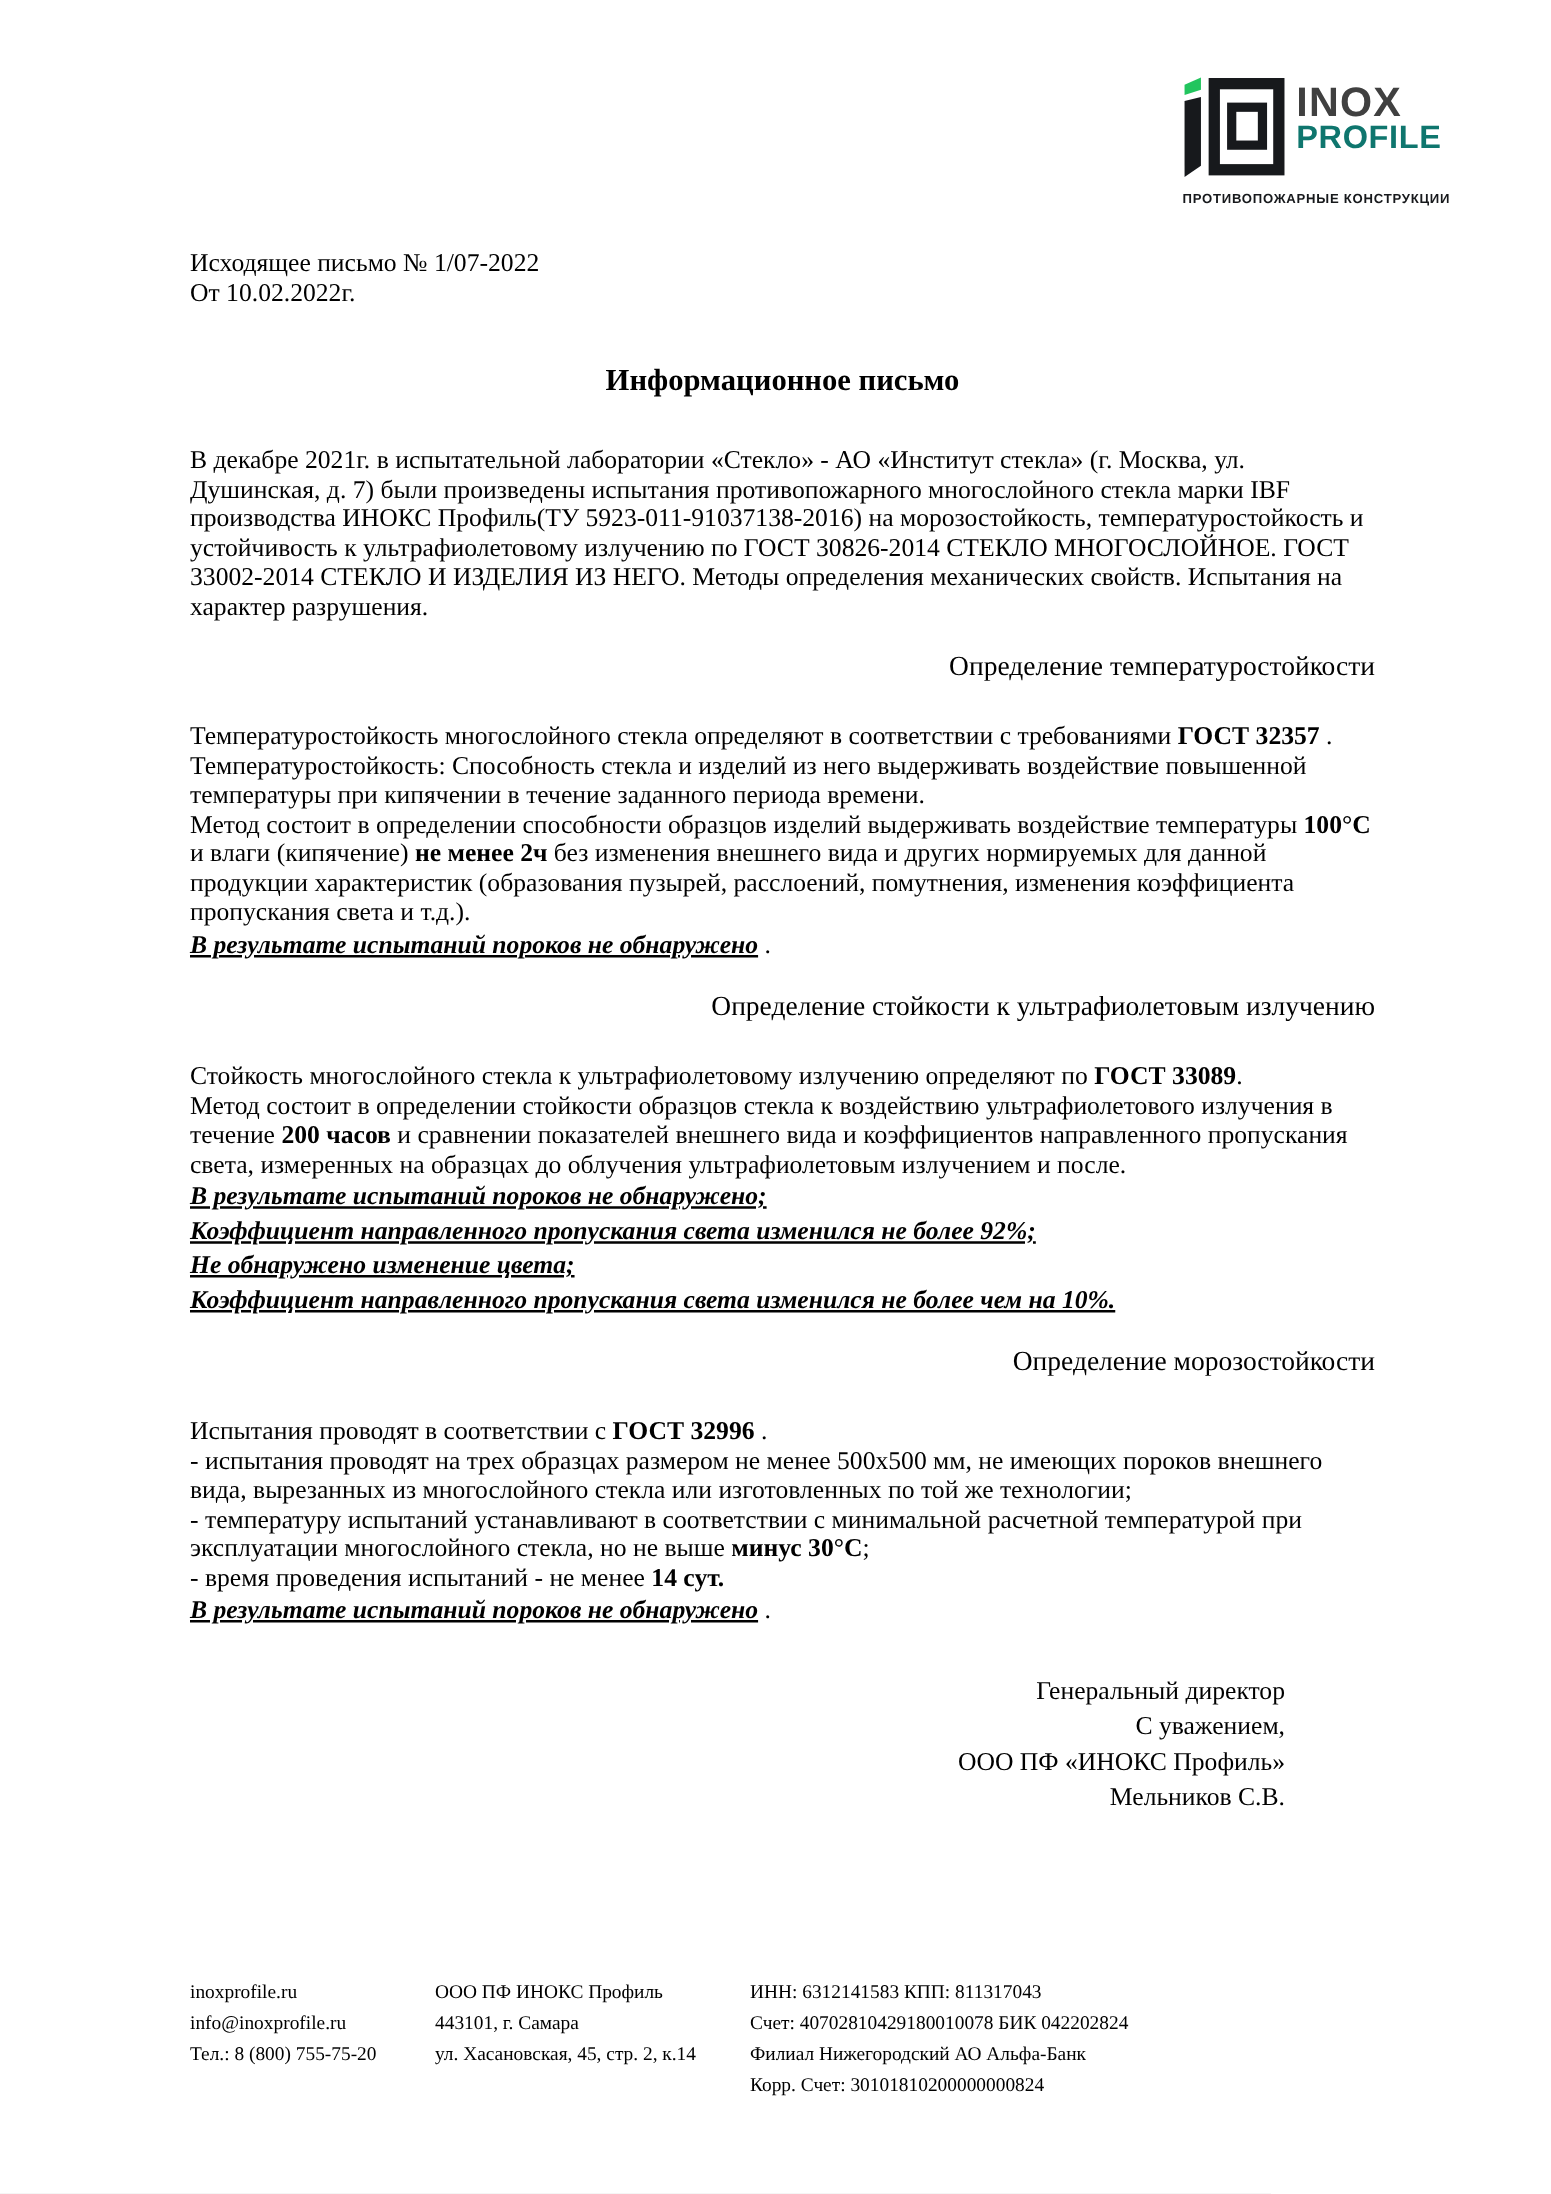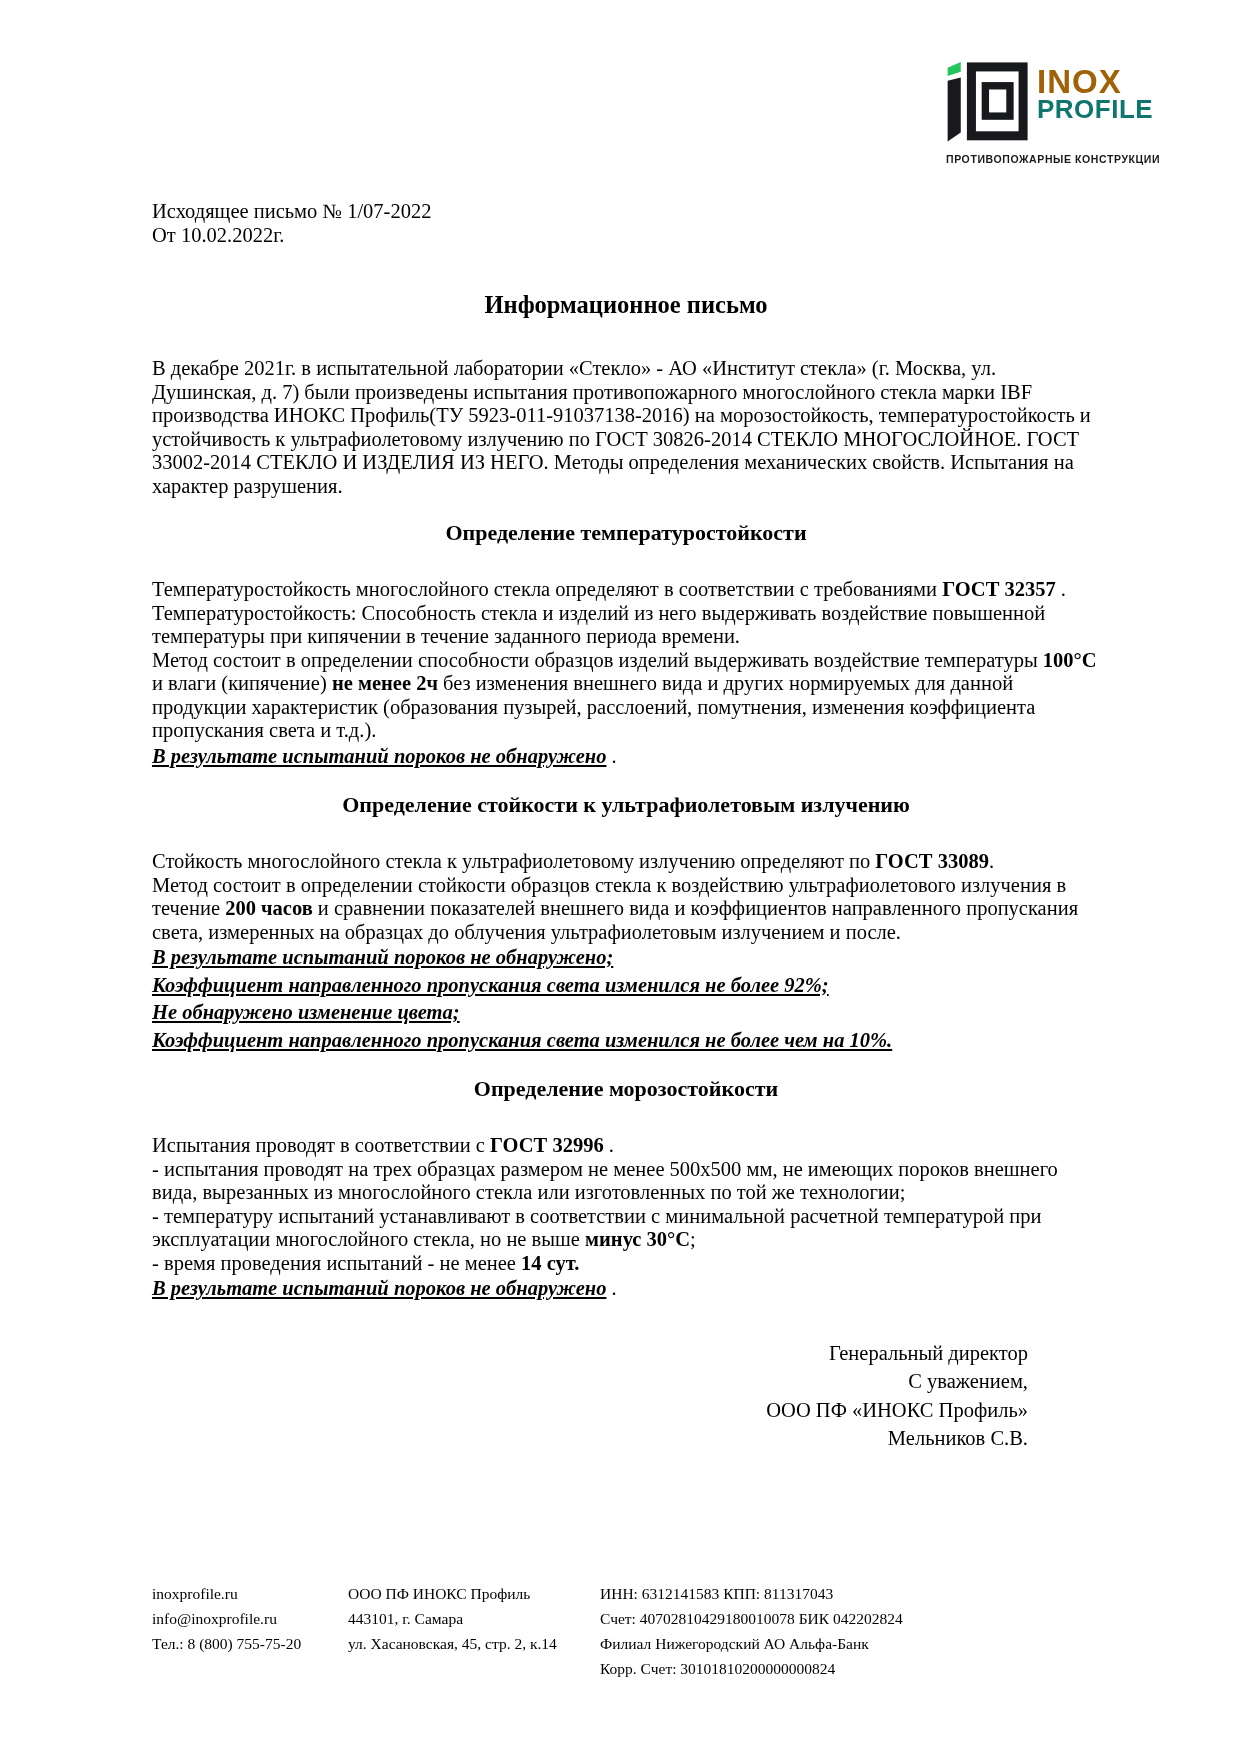--- a/index.html
+++ b/index.html
@@ -17,21 +17,21 @@
   .logo-profile{font-size:26px;line-height:25px;letter-spacing:.5px;color:#0f766e;}
   .logo-tagline{
     margin-top:7px;font-family:"Liberation Sans","DejaVu Sans",sans-serif;
     font-weight:bold;font-size:10.5px;letter-spacing:.6px;color:#17191c;white-space:nowrap;
   }
   
   .content{position:absolute;left:152px;top:200px;width:948px;font-size:20.5px;line-height:23.5px;}
   .meta-line{white-space:nowrap;}
   .title{margin:44px 0 38px 0;text-align:center;font-weight:bold;font-size:24.5px;line-height:28px;}
   .para{margin:0;}
-  .section-heading{text-align:center;font-weight:bold;font-size:22px;line-height:26px;margin:22px 0 32px 0;}
+  .section-heading{text-align:right;font-weight:normal;font-size:22px;line-height:26px;margin:22px 0 32px 0;}
   .result-line{line-height:27.5px;}
   .b{font-weight:bold;}
   .i{font-style:italic;}
   .u{text-decoration:underline;}
   .signature{margin-top:36px;text-align:right;padding-right:72px;line-height:28.5px;}
   
   .footer{position:absolute;left:152px;top:1581px;width:1000px;height:110px;font-size:15.5px;line-height:25px;}
   .fcol{position:absolute;top:0;white-space:nowrap;}
   .fcol1{left:0;}
   .fcol2{left:196px;}
@@ -44,21 +44,21 @@
 
   <div class="logo">
     <div class="logo-row">
       <svg class="logo-icon" width="82" height="86" viewBox="0 0 100 104" xmlns="http://www.w3.org/2000/svg">
         <path d="M2 9 L18 2 L18 14 L2 19 Z" fill="#22c55e"></path>
         <path d="M2 25 L18 21 L18 88 L2 99 Z" fill="#17191c"></path>
         <rect x="31" y="8" width="63" height="84" fill="none" stroke="#17191c" stroke-width="11"></rect>
         <rect x="48" y="31" width="30" height="37" fill="none" stroke="#17191c" stroke-width="9"></rect>
       </svg>
       <div class="logo-names">
-        <div class="logo-inox" style="color: #a16207;">INOX</div>
+        <div class="logo-inox" style="color: #404040;">INOX</div>
         <div class="logo-profile">PROFILE</div>
       </div>
     </div>
     <div class="logo-tagline">ПРОТИВОПОЖАРНЫЕ КОНСТРУКЦИИ</div>
   </div>
 
   <div class="content">
     <div class="meta-line">Исходящее письмо № 1/07-2022</div>
     <div class="meta-line">От 10.02.2022г.</div>
 

